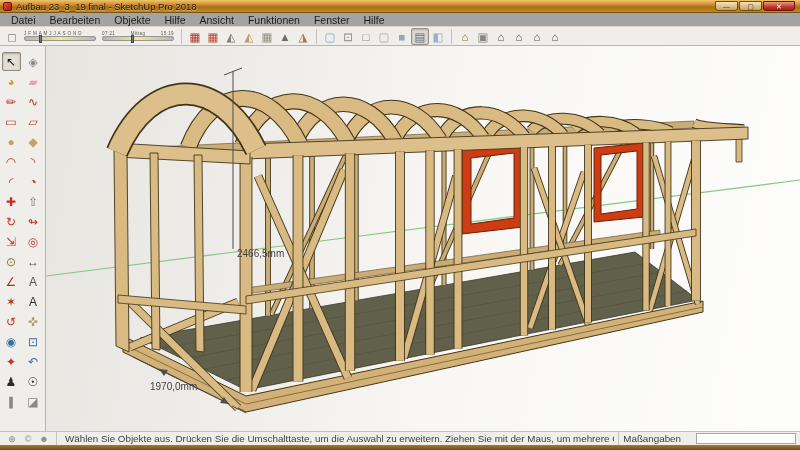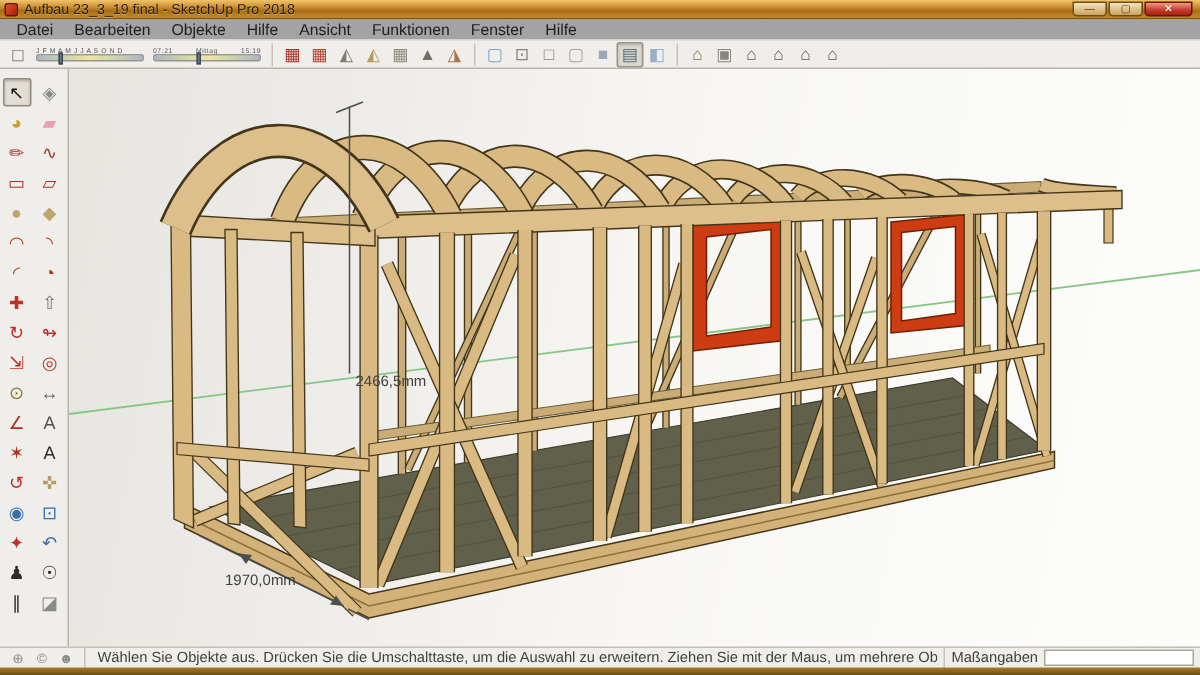--- a/index.html
+++ b/index.html
@@ -47,21 +47,21 @@
   
   .canvas{position:absolute;left:46px;top:46px;width:754px;height:385px;
     background:linear-gradient(100deg,#e7e5e0 0%,#eeece8 25%,#f8f7f4 55%,#fdfdfc 100%);}
   .canvas svg{display:block;}
 
   
   .statusbar{position:absolute;left:0;bottom:5px;width:800px;height:14px;background:#f0eeea;
     border-top:1px solid #c4c0b8;display:flex;align-items:center;padding:0 4px;}
   .sicon{font-size:9px;color:#8a8a85;width:16px;text-align:center;}
   .hint{font-size:9.8px;color:#3f3f3f;white-space:nowrap;overflow:hidden;flex:1;margin-left:4px;}
-  .measure{display:flex;align-items:center;gap:4px;flex:0 0 auto;}
+  .measure{display:flex;align-items:center;gap:15px;flex:0 0 auto;}
   .mlabel{font-size:9.8px;color:#3f3f3f;}
   .mbox{width:100px;height:11px;border:1px solid #aaa69c;background:#fff;font-size:9px;padding:0 2px;font-family:"Liberation Sans",sans-serif;}
   .bottomframe{position:absolute;left:0;bottom:0;width:800px;height:5px;
     background:linear-gradient(180deg,#a67c2c,#6e4e12);}
 </style>
 </head>
 <body>
 
 <div id="app">
 

